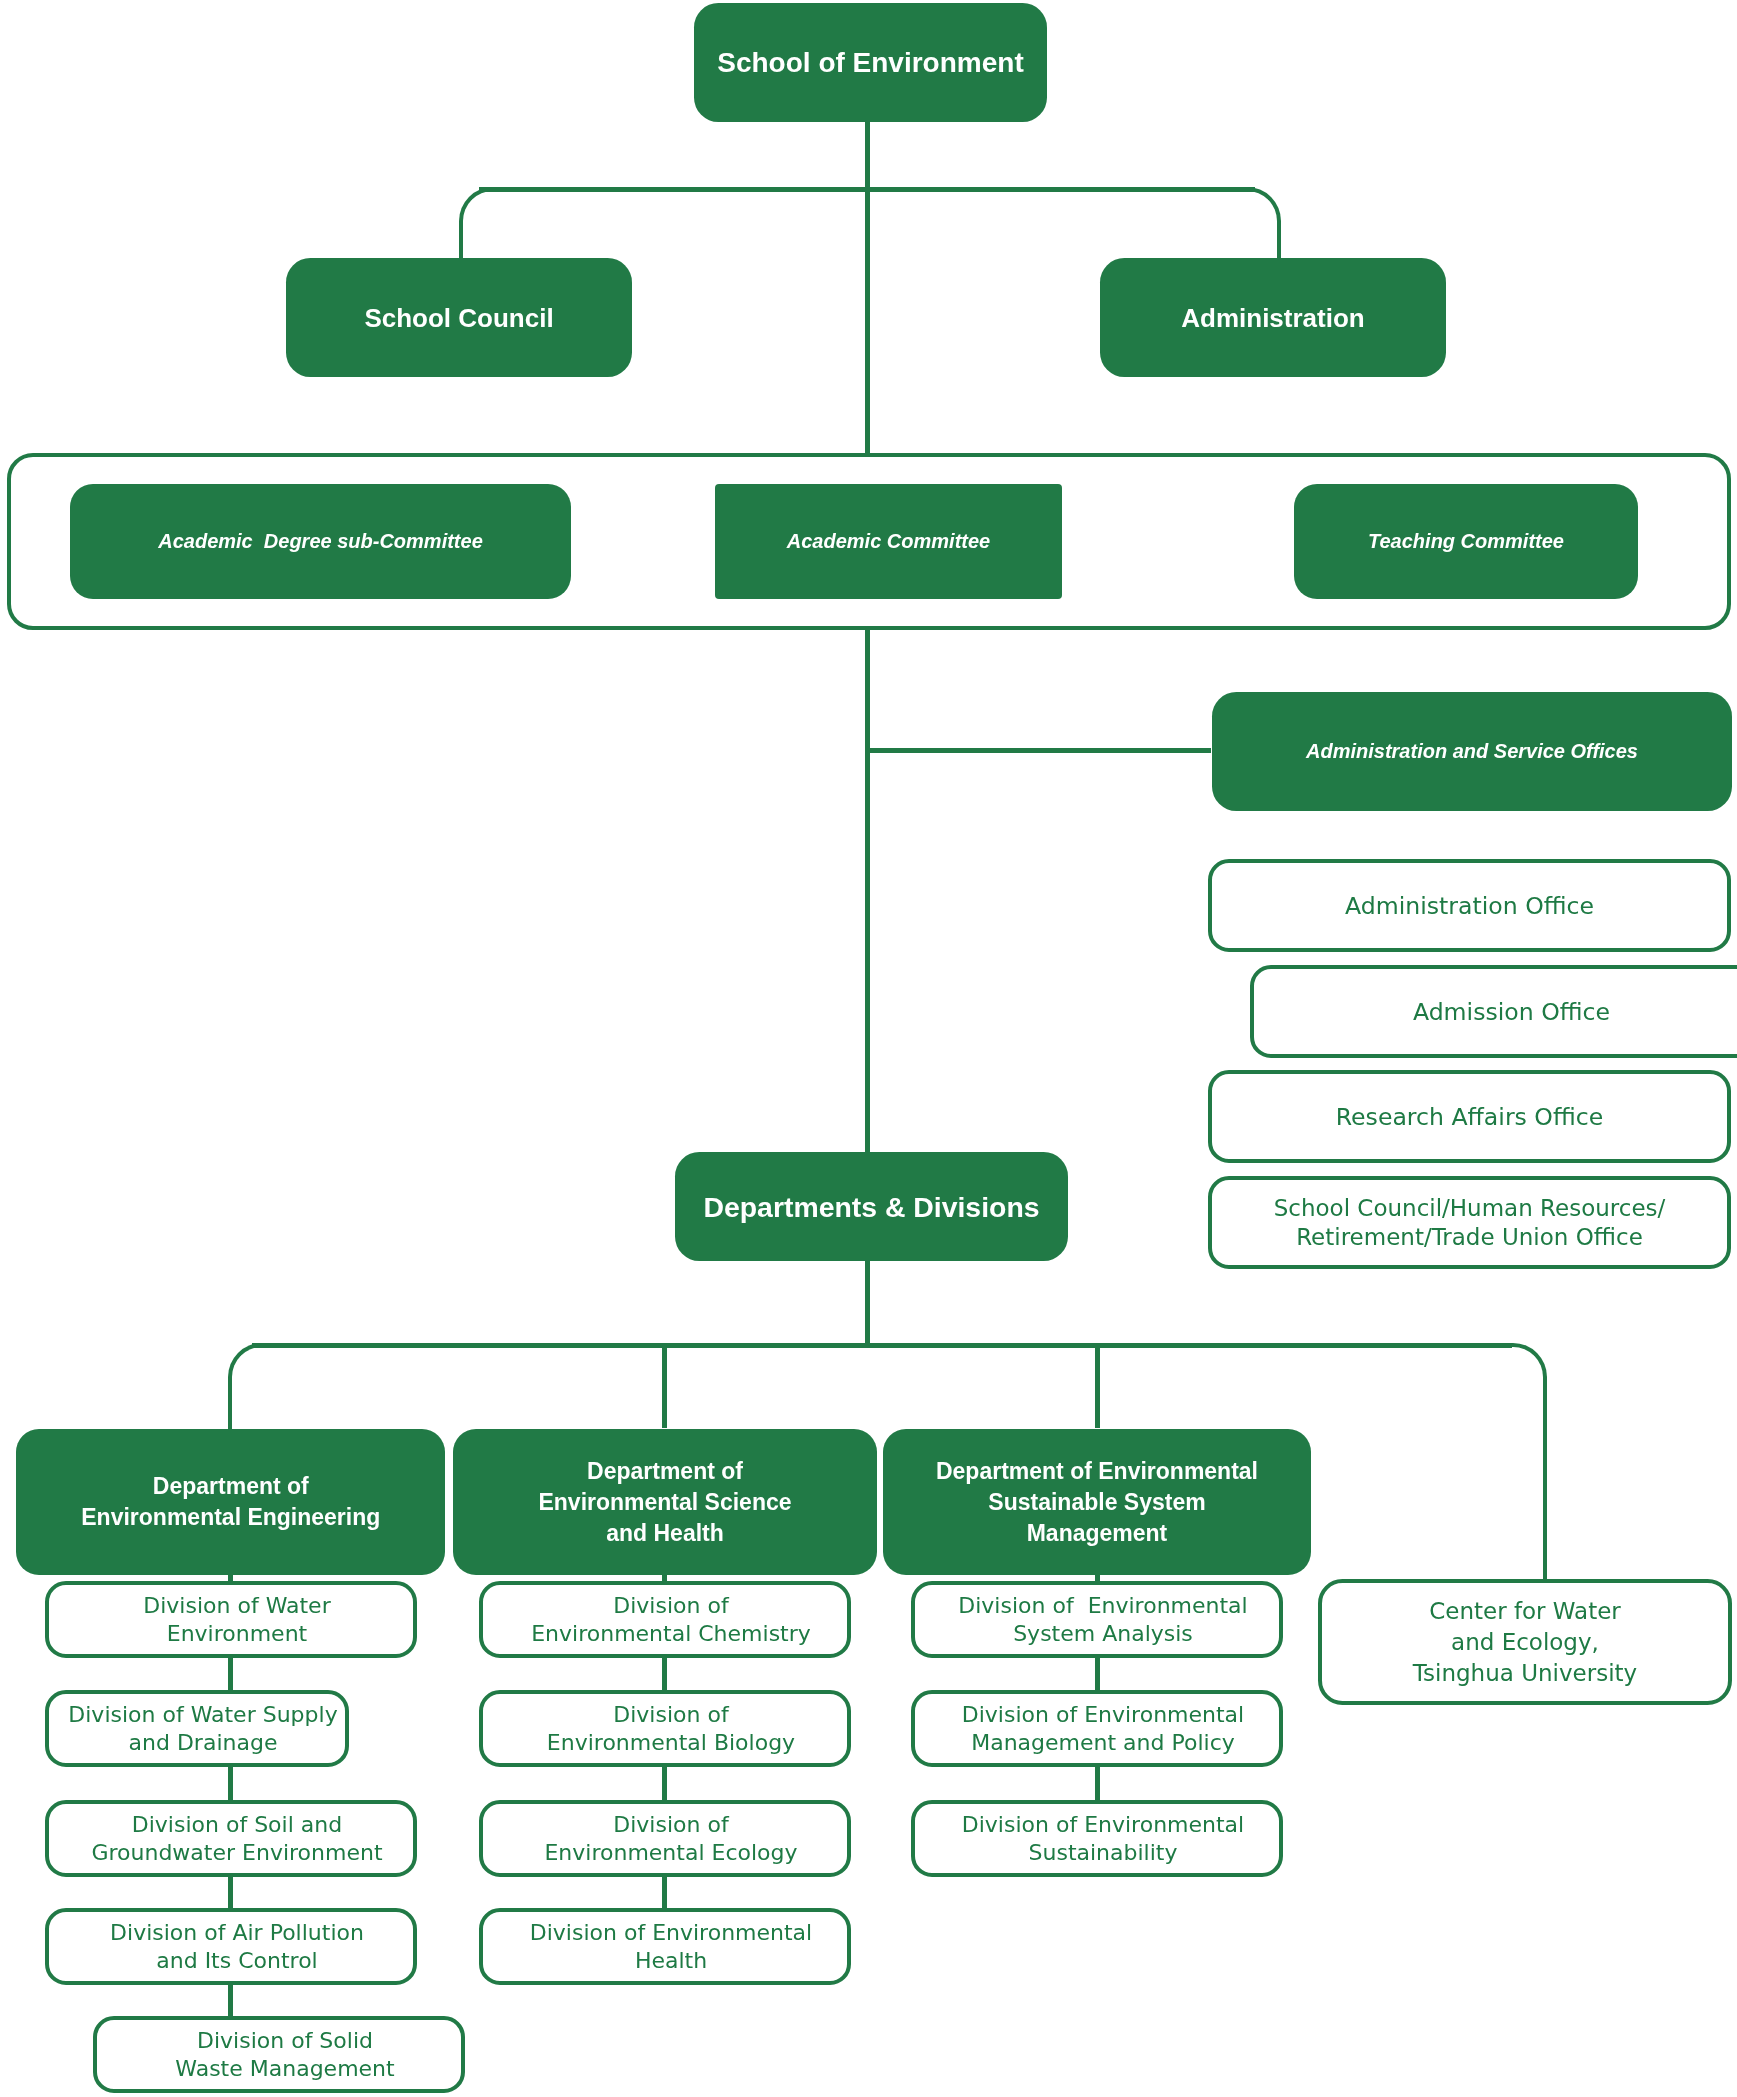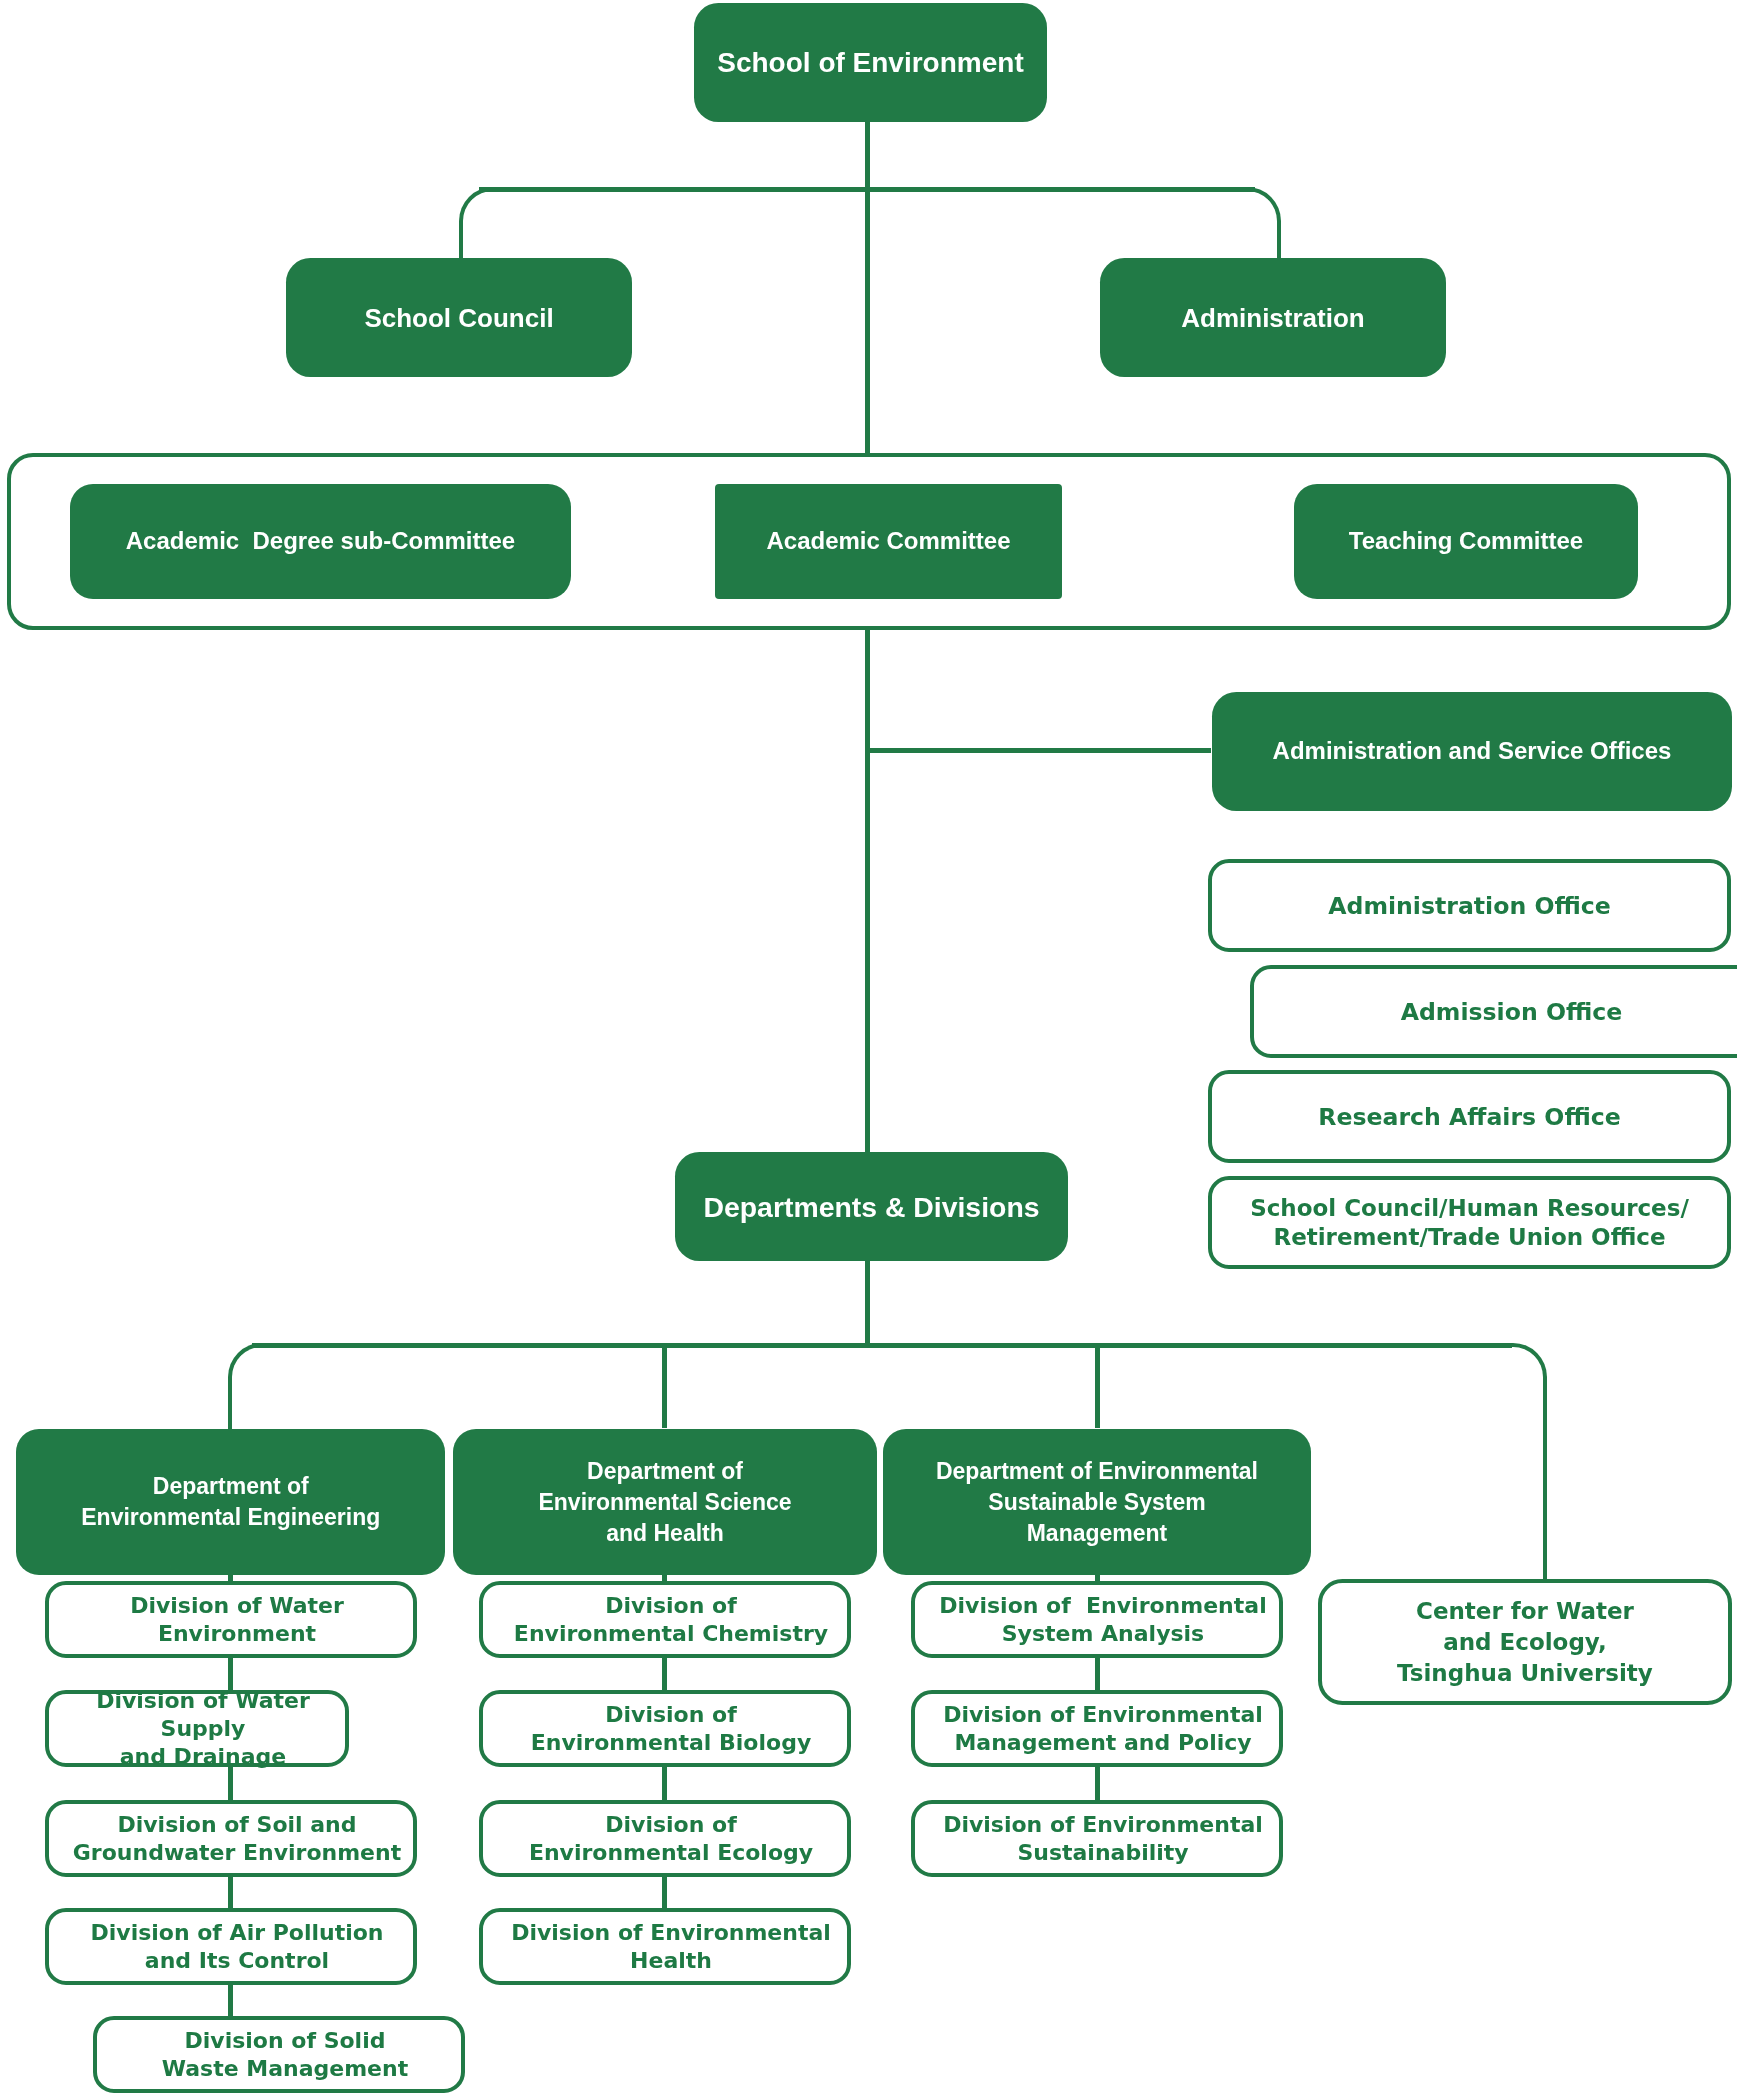--- a/index.html
+++ b/index.html
@@ -24,33 +24,33 @@
   .filled{
     background:#217A46;color:#ffffff;
     border-radius:24.4px;
     font-weight:bold;
     font-family:"Liberation Sans", sans-serif;
   }
   .outline{
     background:#ffffff;color:#1E7A44;
     border:4.1px solid #217A46;
     border-radius:21px;
-    font-weight:bold;
+    font-weight:normal;
     font-family:"DejaVu Sans", sans-serif;
   }
   .container-frame{
     position:absolute;
     background:#ffffff;
     border:4.1px solid #217A46;
     border-radius:26px;
     box-sizing:border-box;
   }
   .f34{font-size:28px;line-height:36px;}
   .f32{font-size:26px;line-height:34px;}
-  .f31{font-size:24px;line-height:32.5px;}
+  .f31{font-size:20px;line-height:32.5px;font-style:italic;}
   .f29{font-size:23.6px;line-height:30px;}
   .f28{font-size:23px;line-height:31px;}
   .f27{font-size:22px;line-height:28px;padding-left:12px;}
   .f35{font-size:28.4px;line-height:36px;}
 </style>
 </head>
 <body>
 
 <div id="canvas">
 

